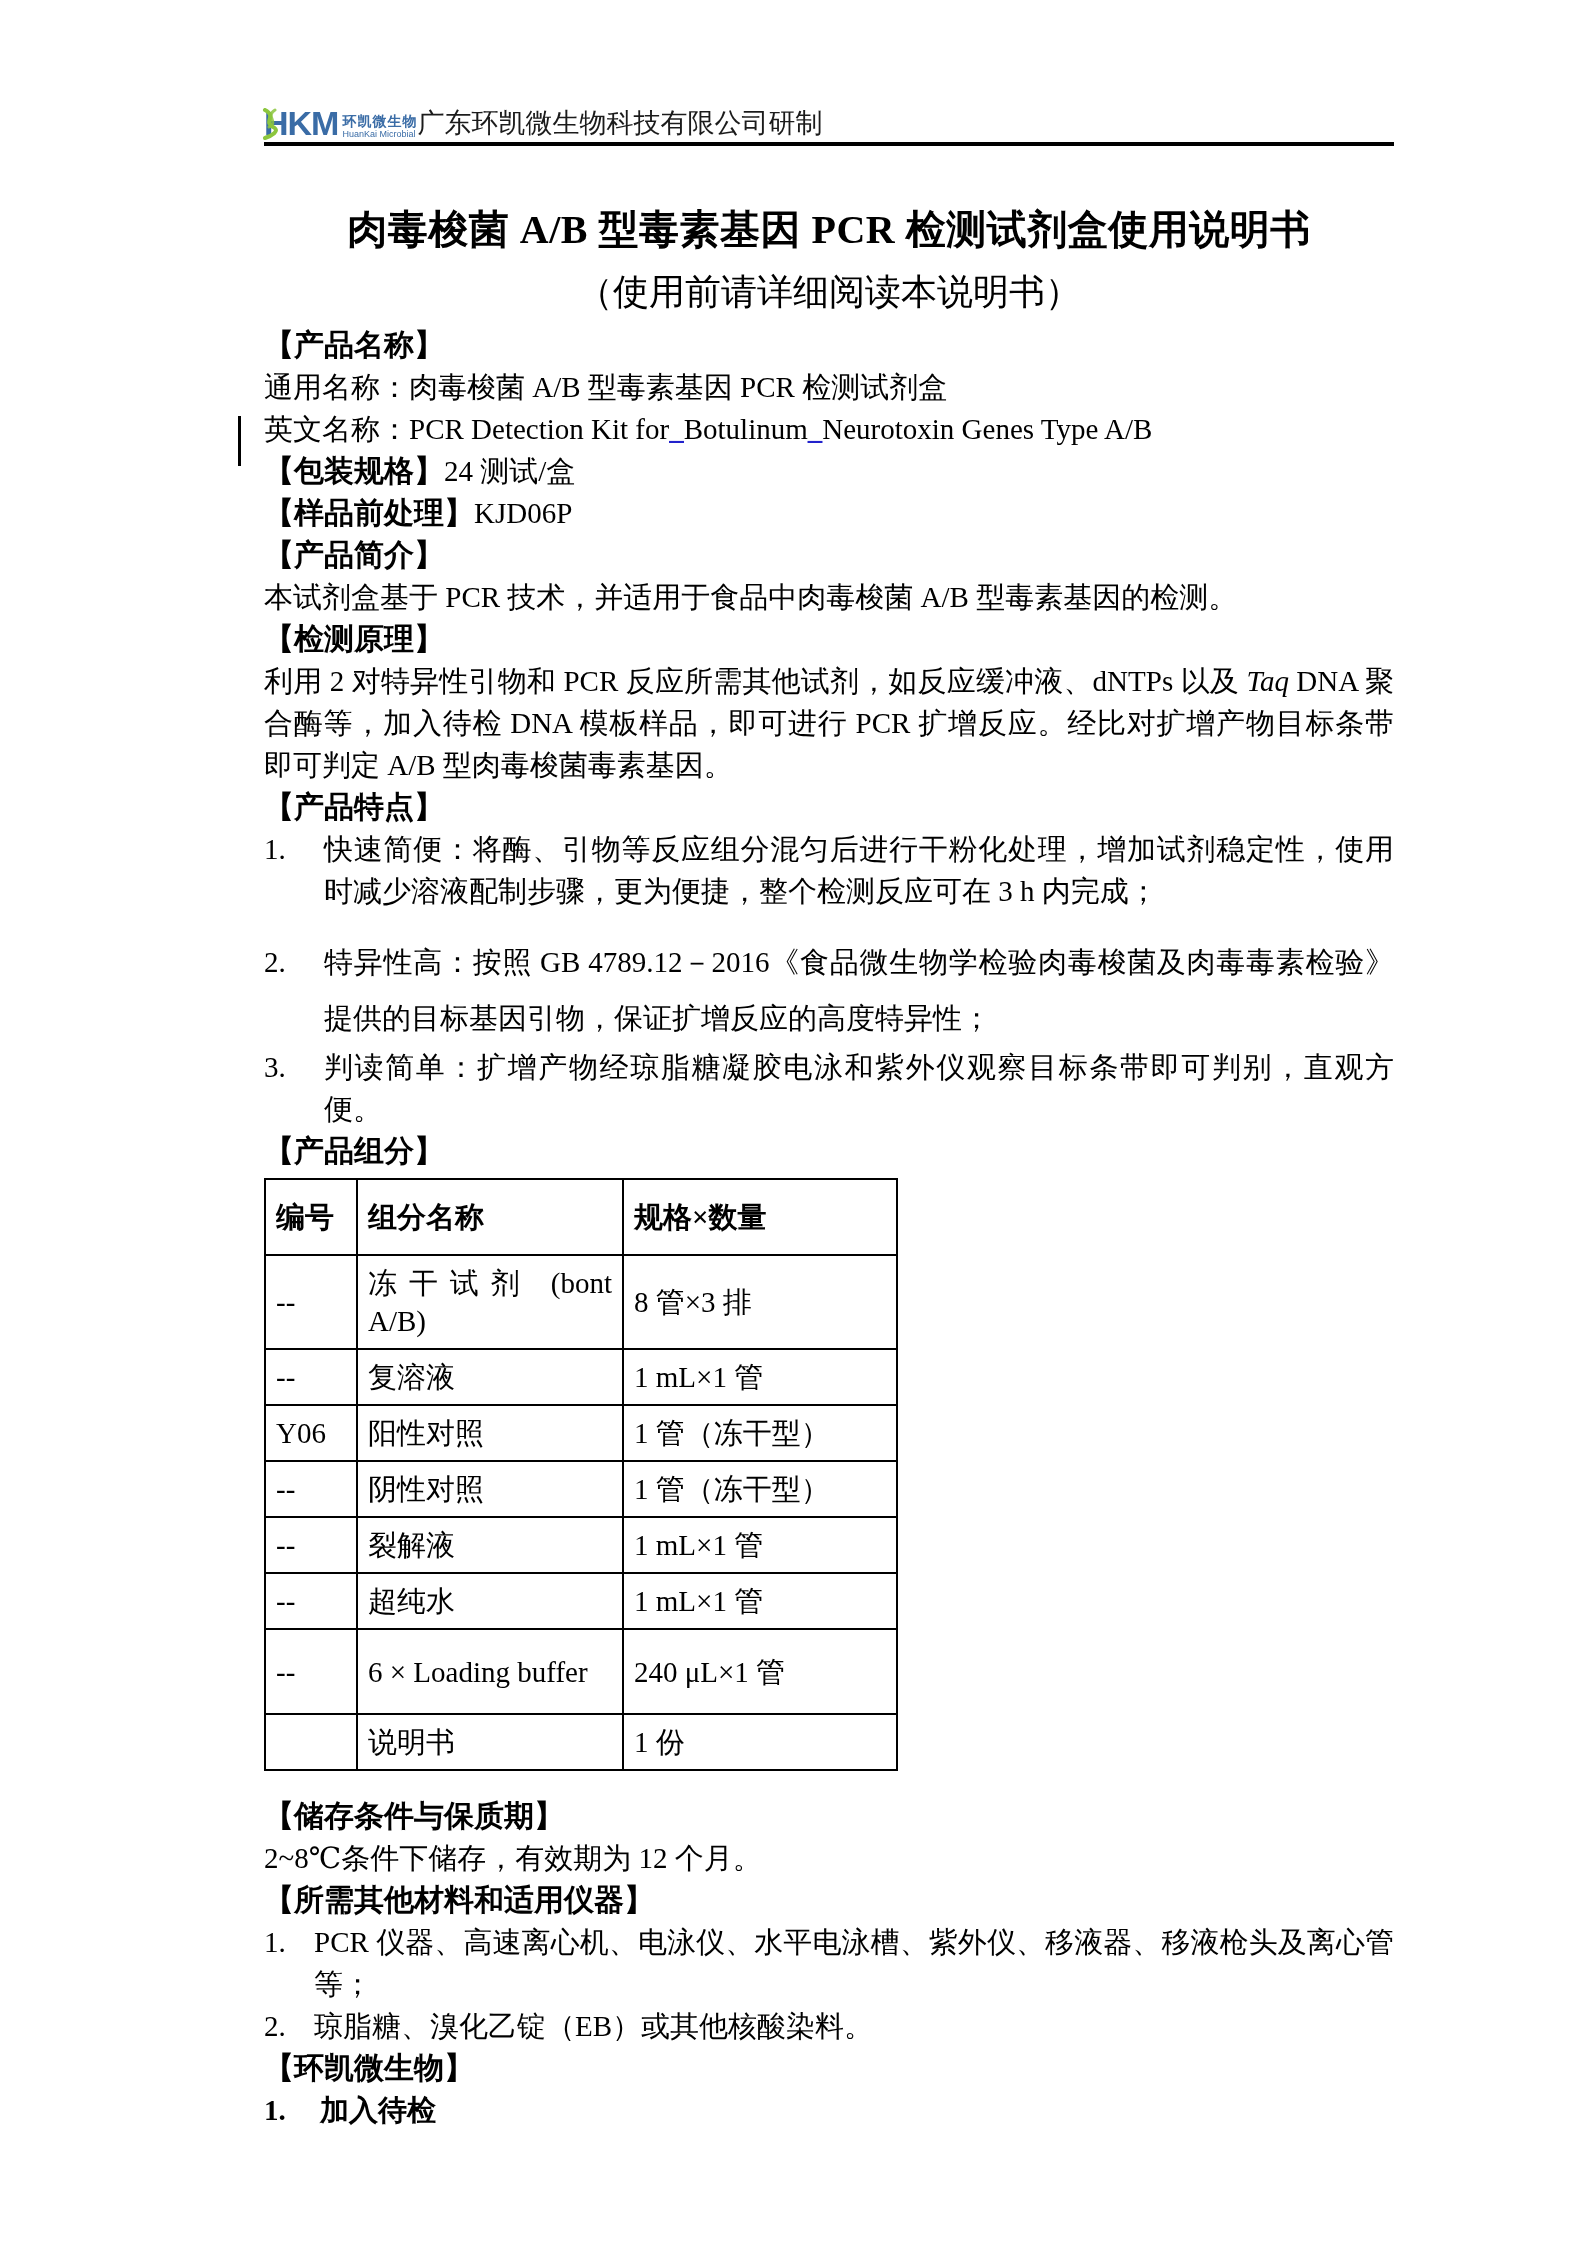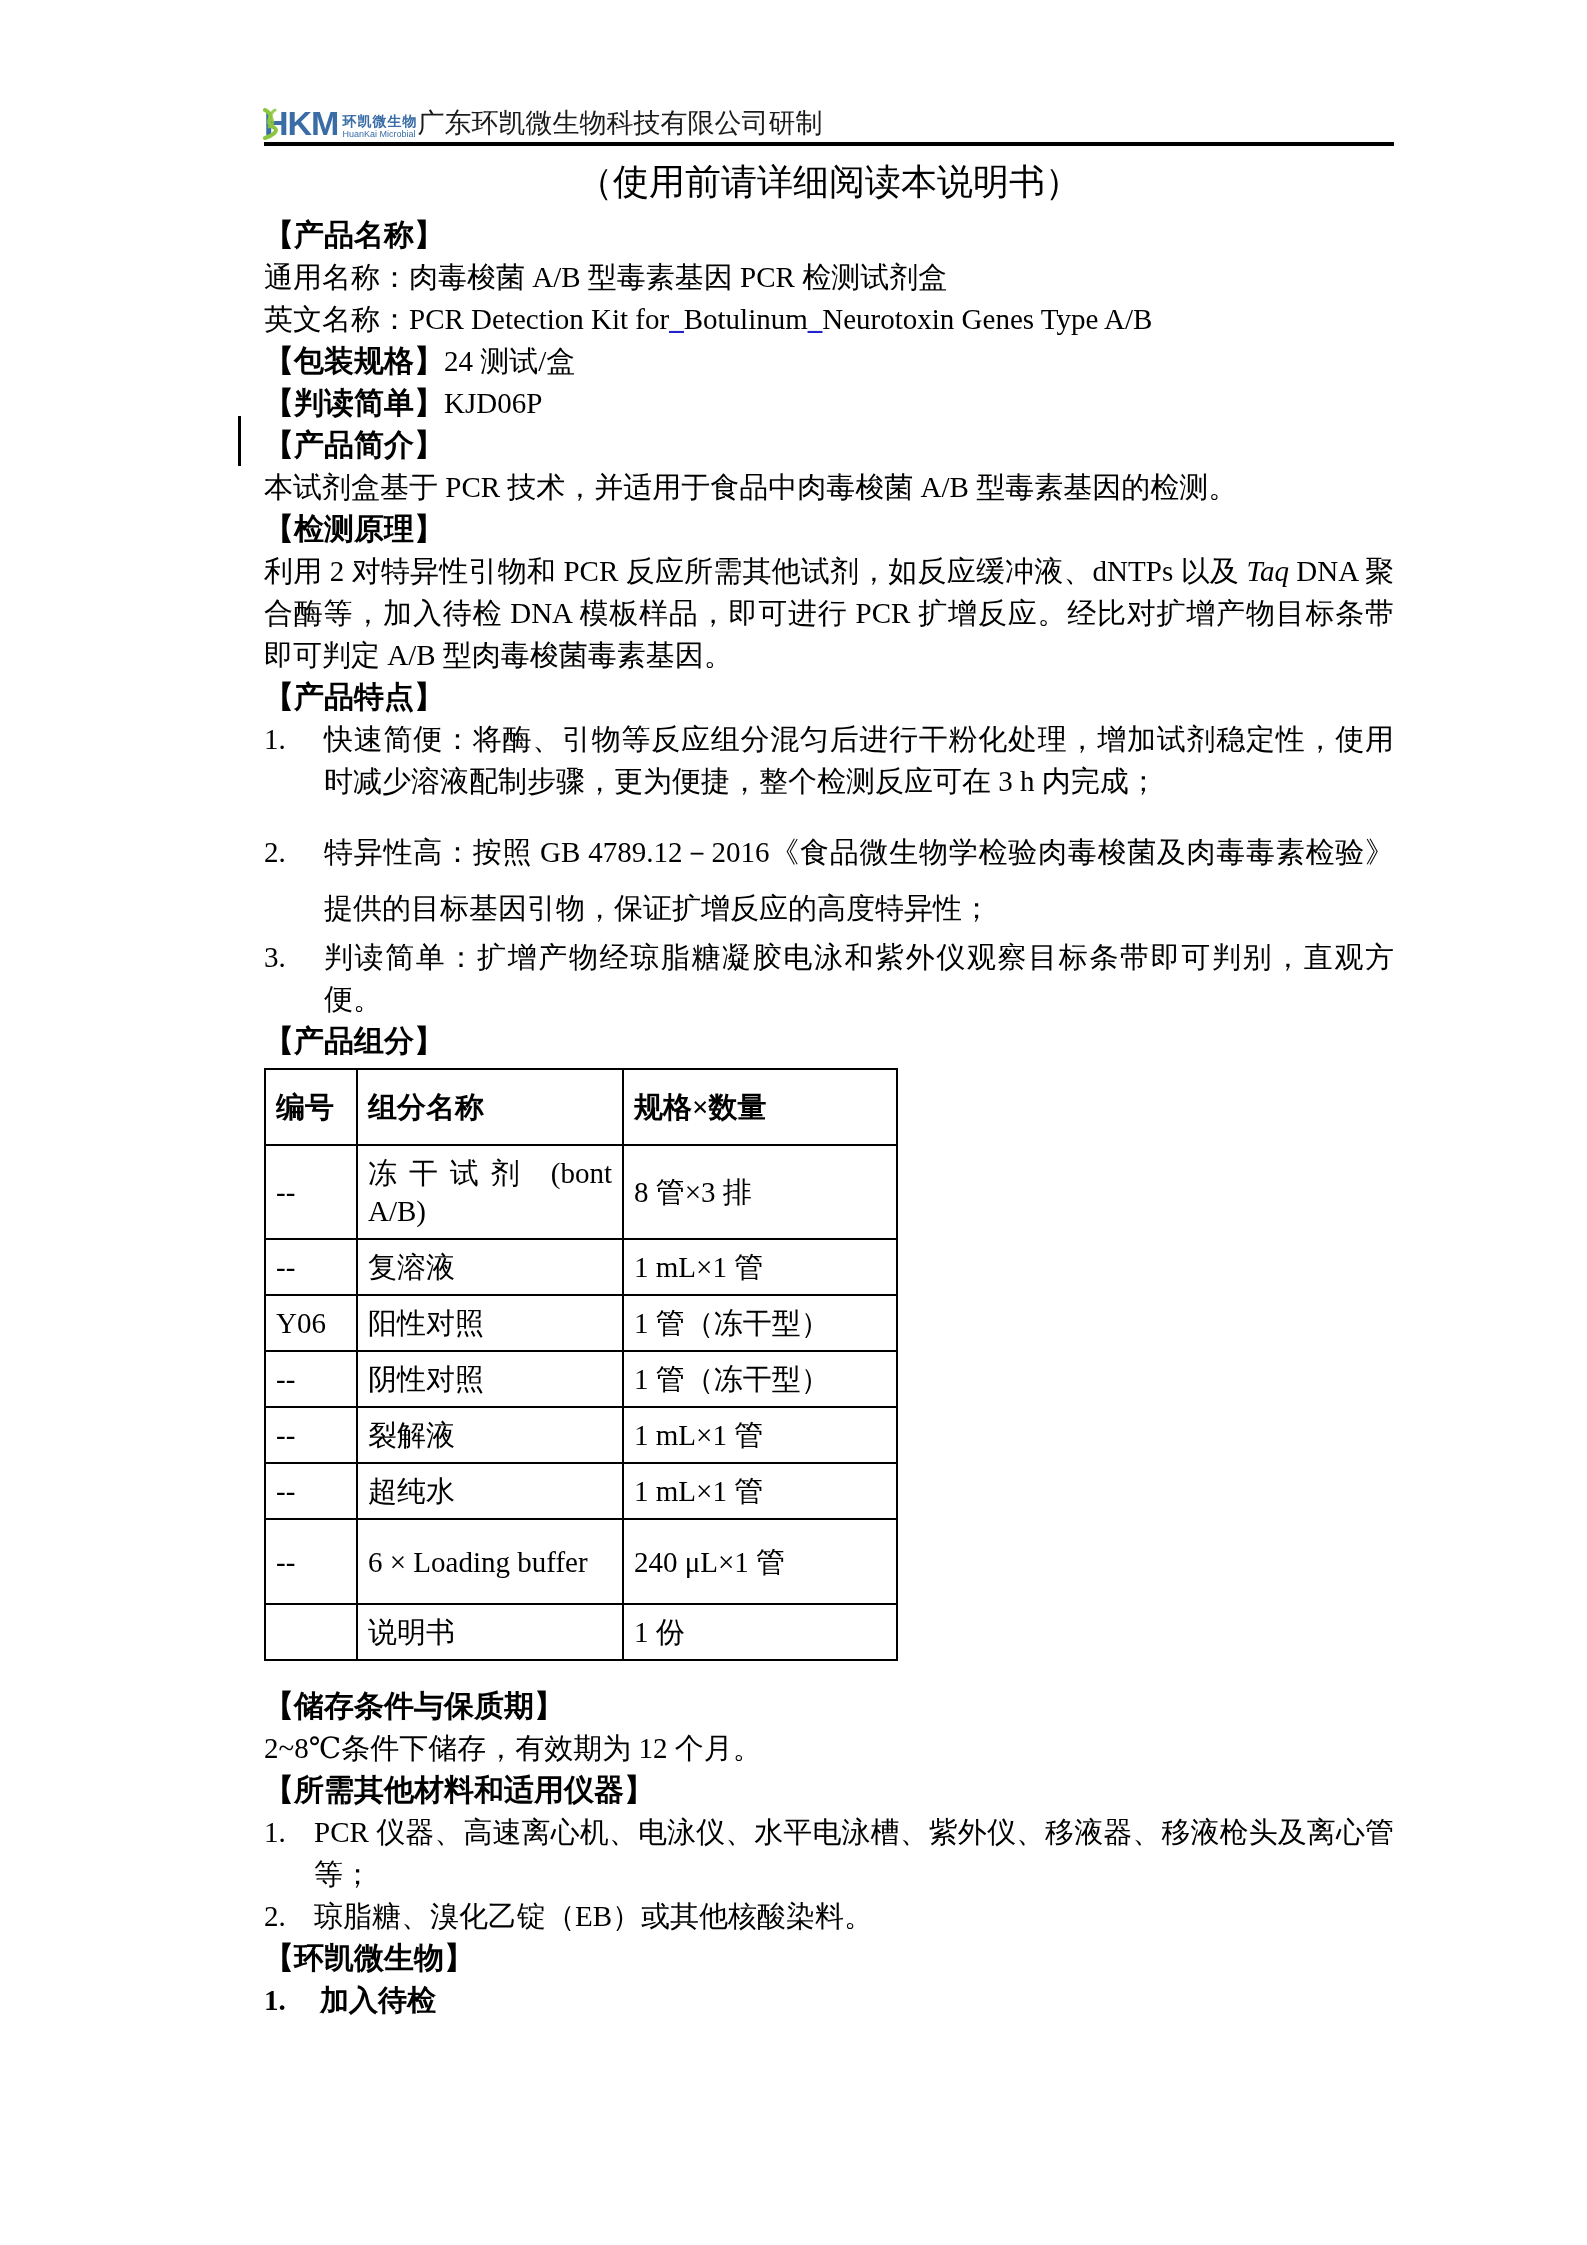--- a/index.html
+++ b/index.html
@@ -173,30 +173,31 @@
           <span>HKM</span>
         </span>
         <span class="logo-sub">
           <span class="logo-cn">环凯微生物</span>
           <span class="logo-en">HuanKai Microbial</span>
         </span>
       </div>
       <div class="company-name">广东环凯微生物科技有限公司研制</div>
     </header>
 
+    <h1 class="doc-title">肉毒梭菌 A/B 型毒素基因 PCR 检测试剂盒使用说明书</h1>
     <div class="doc-subtitle">（使用前请详细阅读本说明书）</div>
 
     <div class="body-text">
 
       <div class="sec-heading">【产品名称】</div>
       <div class="line">通用名称：肉毒梭菌 A/B 型毒素基因 PCR 检测试剂盒</div>
       <div class="line"><span>英文名称：PCR Detection Kit for</span><span class="u-blue">_</span><span>Botulinum</span><span class="u-blue">_</span><span>Neurotoxin Genes Type A/B</span></div>
 
       <div class="line"><span class="sec-heading-inline">【包装规格】</span><span>24 测试/盒</span></div>
-      <div class="line"><span class="sec-heading-inline">【判读简单】</span><span>KJD06P</span></div>
+      <div class="line"><span class="sec-heading-inline">【样品前处理】</span><span>KJD06P</span></div>
 
       <div class="sec-heading">【产品简介】</div>
       <div class="line">本试剂盒基于 PCR 技术，并适用于食品中肉毒梭菌 A/B 型毒素基因的检测。</div>
 
       <div class="sec-heading">【检测原理】</div>
       <div class="para"><span>利用 2 对特异性引物和 PCR 反应所需其他试剂，如反应缓冲液、dNTPs 以及 </span><span class="taq">Taq</span><span> DNA 聚合酶等，加入待检 DNA 模板样品，即可进行 PCR 扩增反应。经比对扩增产物目标条带即可判定 A/B 型肉毒梭菌毒素基因。</span></div>
 
       <div class="sec-heading">【产品特点】</div>
       <div class="num-item">
         <span class="num">1.</span>

